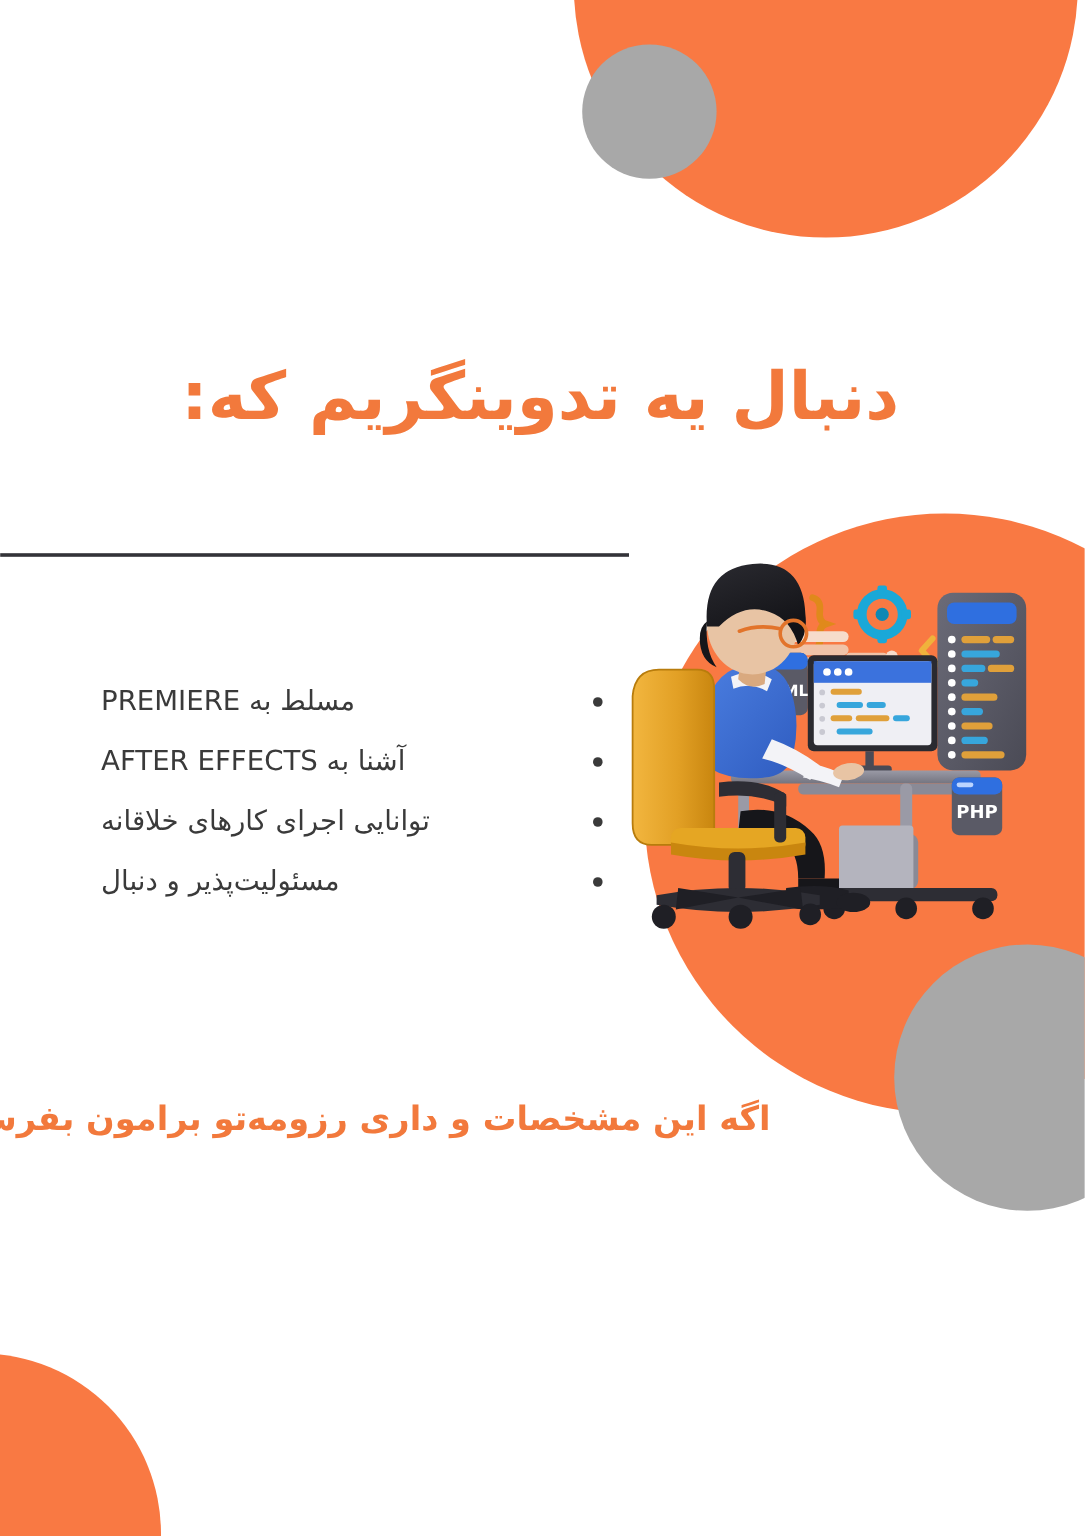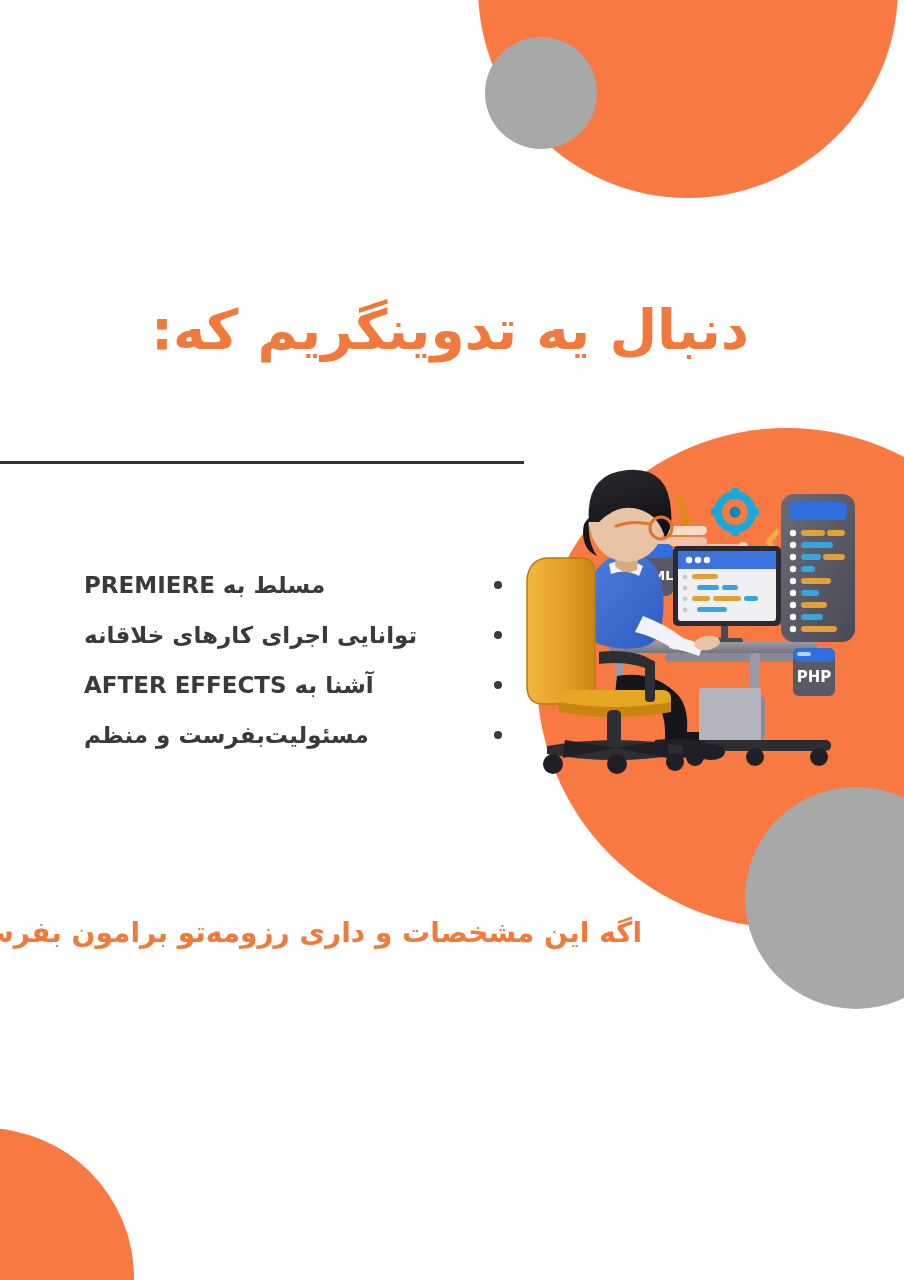--- a/index.html
+++ b/index.html
@@ -75,21 +75,20 @@
   #requirements {
     position: absolute;
     top: 560px;
     right: 400px;
     width: 420px;
     list-style: none;
     margin: 0;
     padding: 0;
     text-align: left;
     direction: rtl;
-    font-weight: bold;
   }
   #requirements li {
     position: relative;
     font-size: 23px;
     color: #3a3a3a;
     line-height: 1.0;
     height: 50px;
     padding-right: 28px;
     display: flex;
     align-items: center;
@@ -324,25 +323,25 @@
         <circle cx="170" cy="322" r="9" fill="#1F1F25"></circle>
       </g>
     </svg>
   </div>
 
   <ul id="requirements">
     <li>
         <span>مسلط به PREMIERE</span>
       </li>
     <li>
+        <span>آشنا به AFTER EFFECTS</span>
+      </li>
+    <li>
         <span>توانایی اجرای کارهای خلاقانه</span>
       </li>
     <li>
-        <span>آشنا به AFTER EFFECTS</span>
-      </li>
-    <li>
-        <span>مسئولیت‌بفرست و منظم</span>
+        <span>مسئولیت‌پذیر و دنبال</span>
       </li>
   </ul>
 
   <div id="cta" style="color: rgb(242, 121, 60);">اگه این مشخصات و داری رزومه‌تو برامون بفرست</div>
 
 </div>
 
 </body></html>

